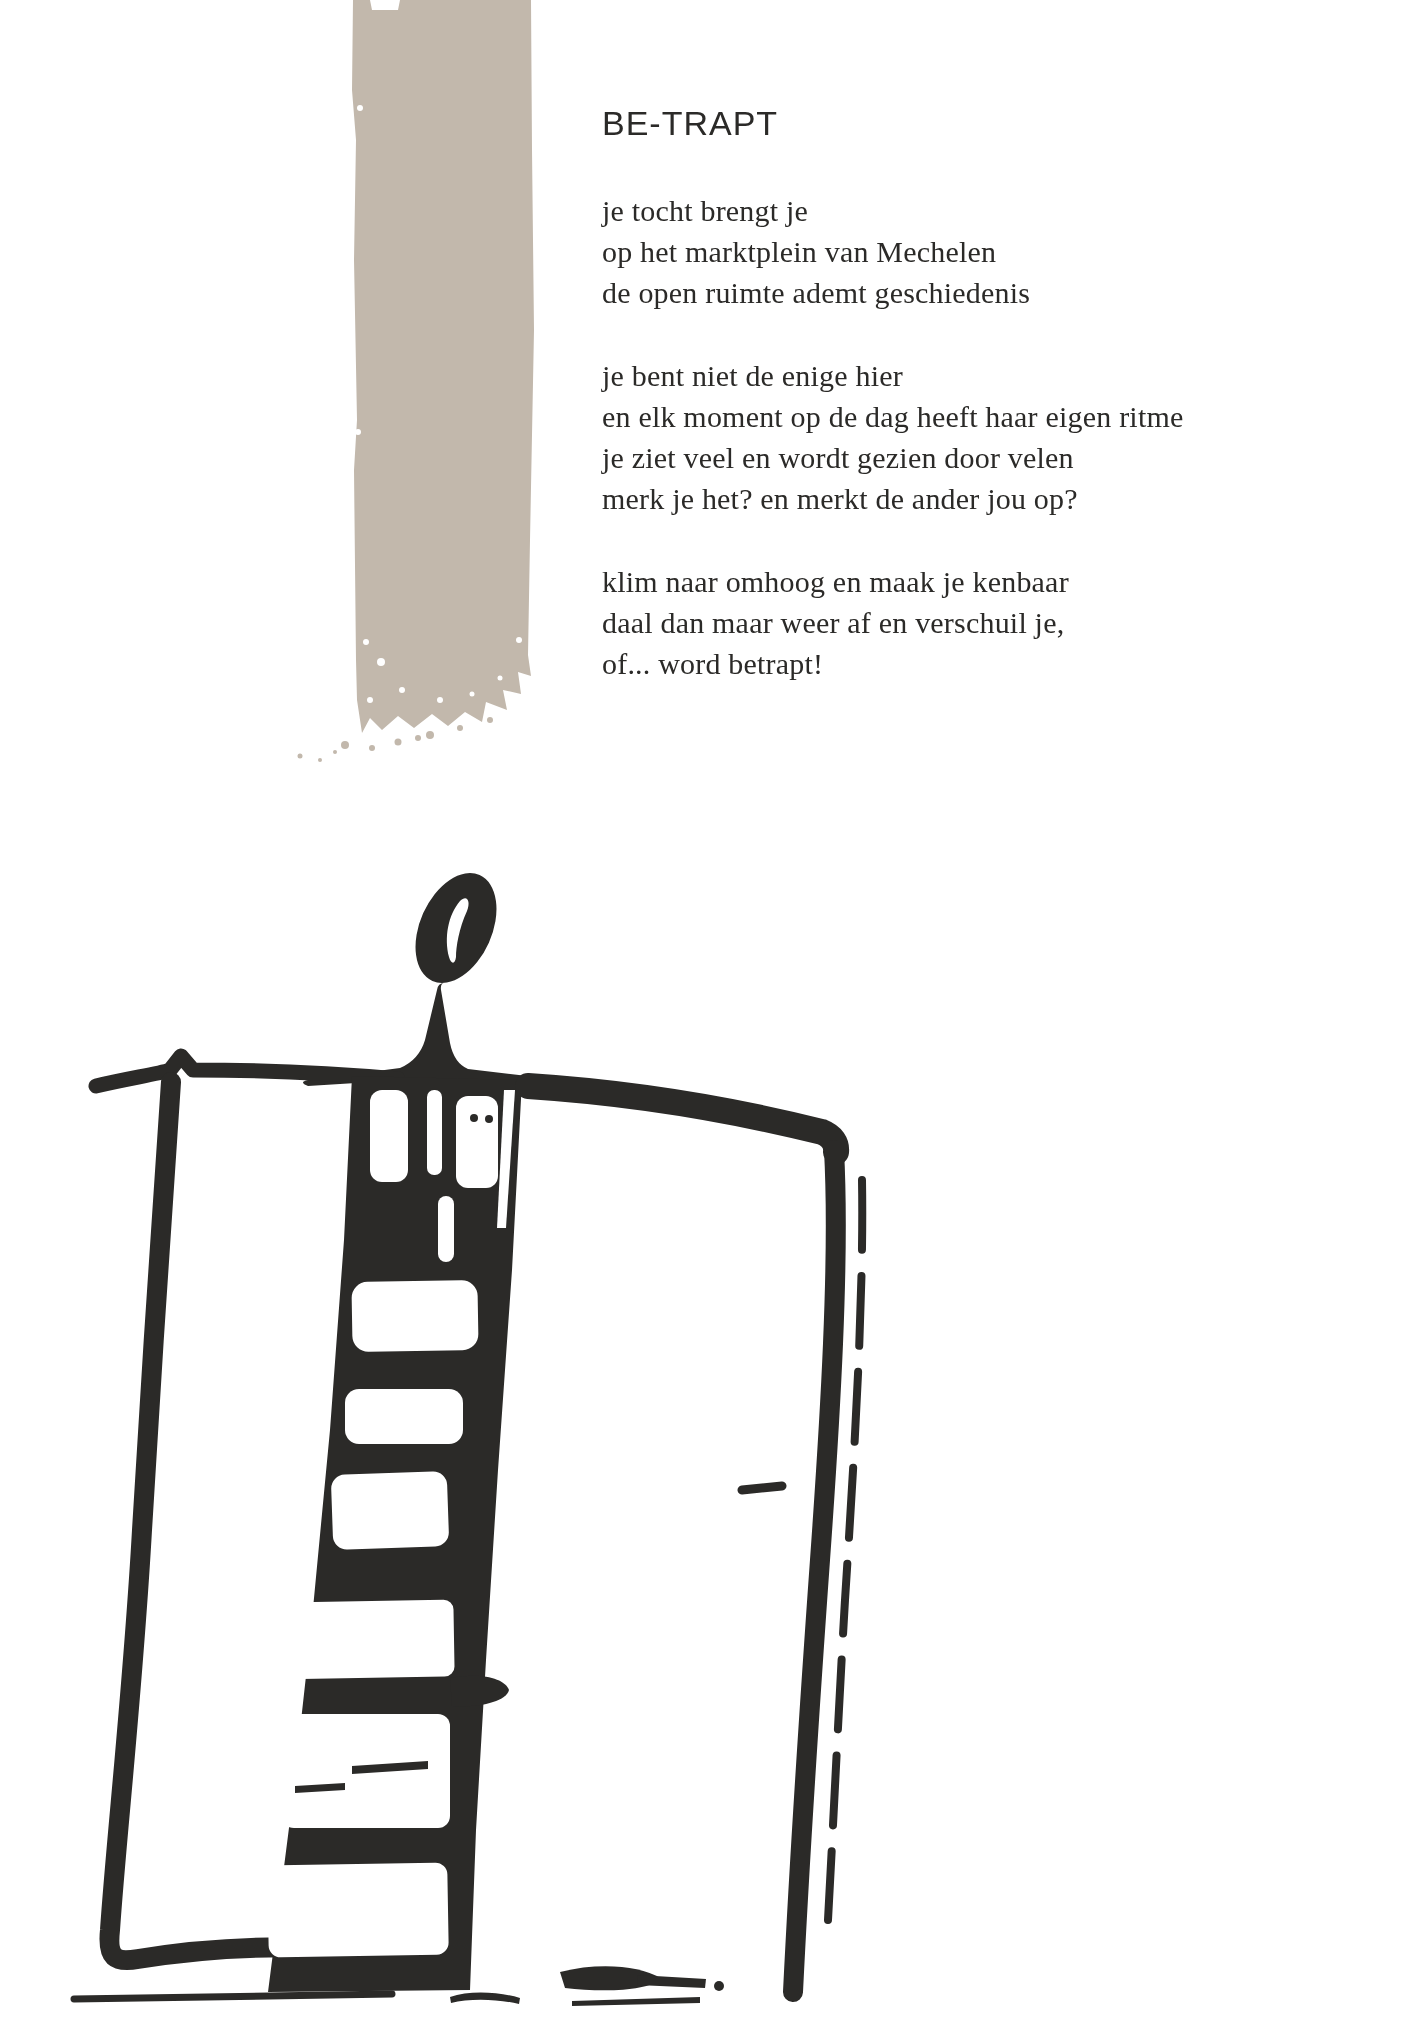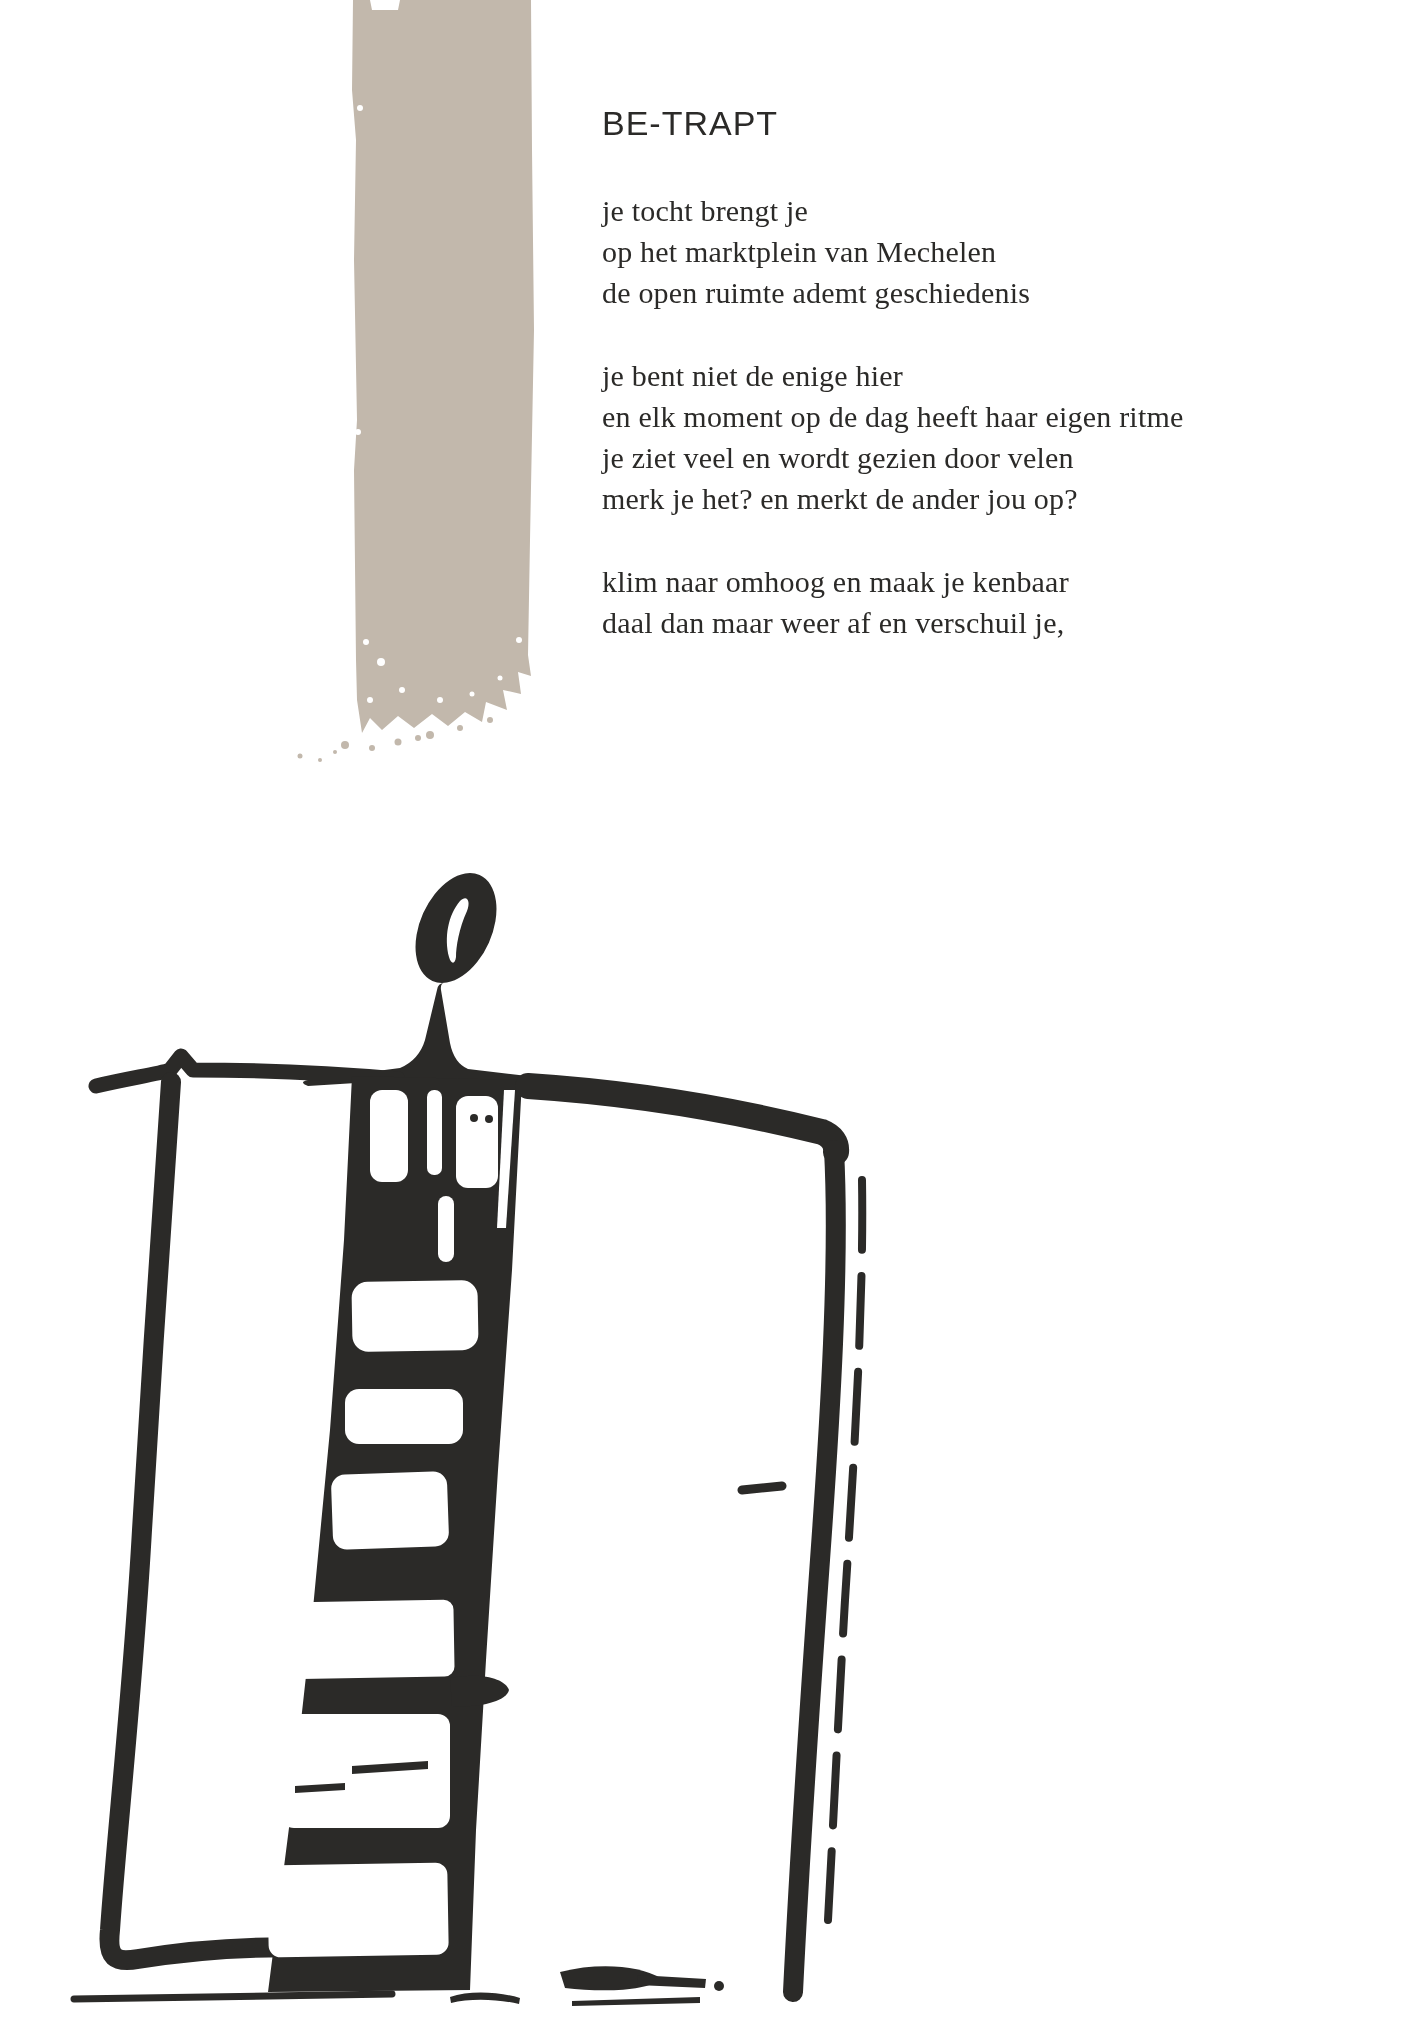--- a/index.html
+++ b/index.html
@@ -140,14 +140,15 @@
   <p class="stanza">
     <span class="line">je bent niet de enige hier</span>
     <span class="line">en elk moment op de dag heeft haar eigen ritme</span>
     <span class="line">je ziet veel en wordt gezien door velen</span>
     <span class="line">merk je het? en merkt de ander jou op?</span>
   </p>
 
   <p class="stanza">
     <span class="line">klim naar omhoog en maak je kenbaar</span>
     <span class="line">daal dan maar weer af en verschuil je,</span>
+    <span class="line">of... word betrapt!</span>
   </p>
 </section>
 
 </body></html>

